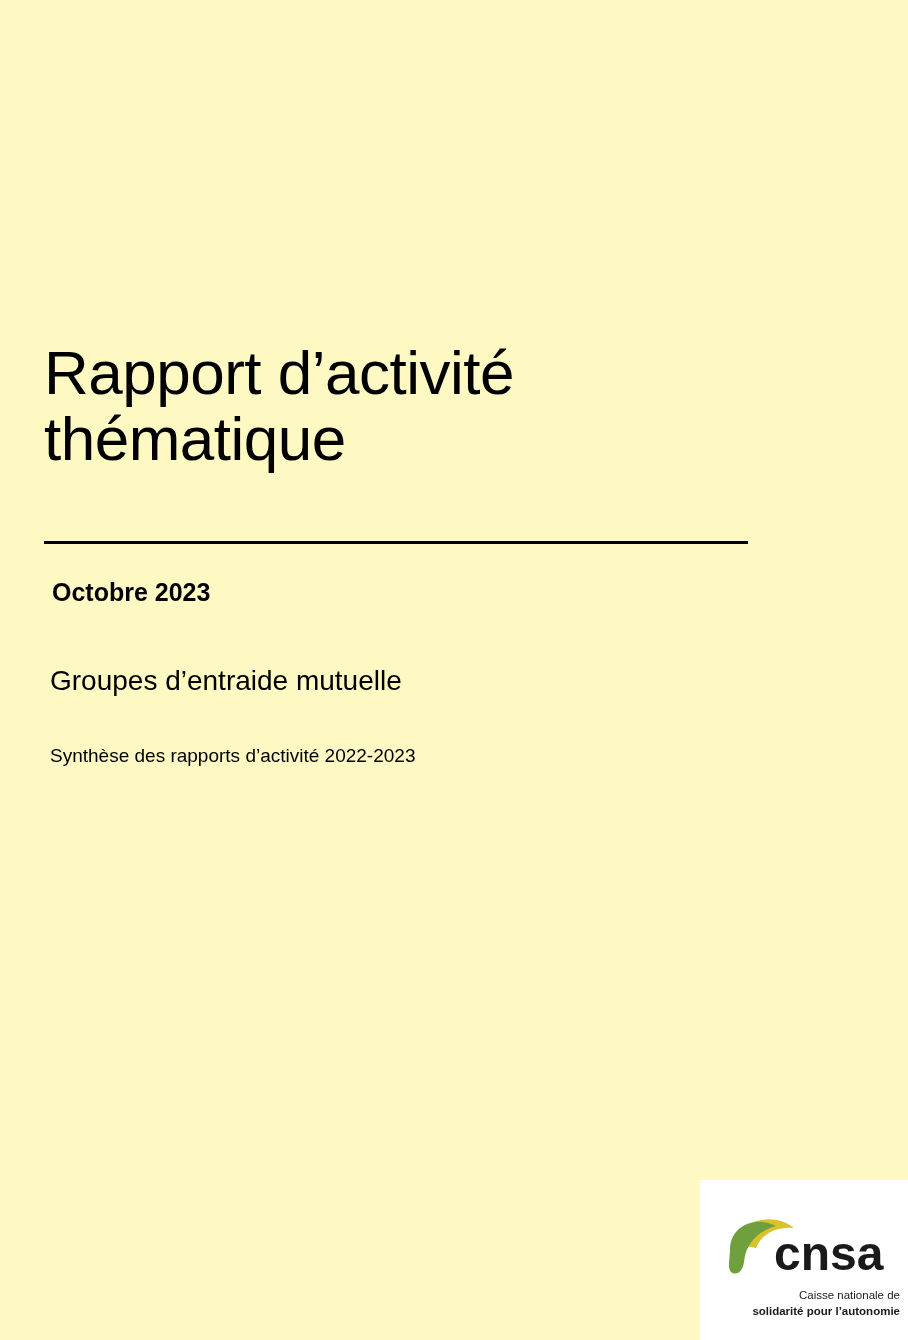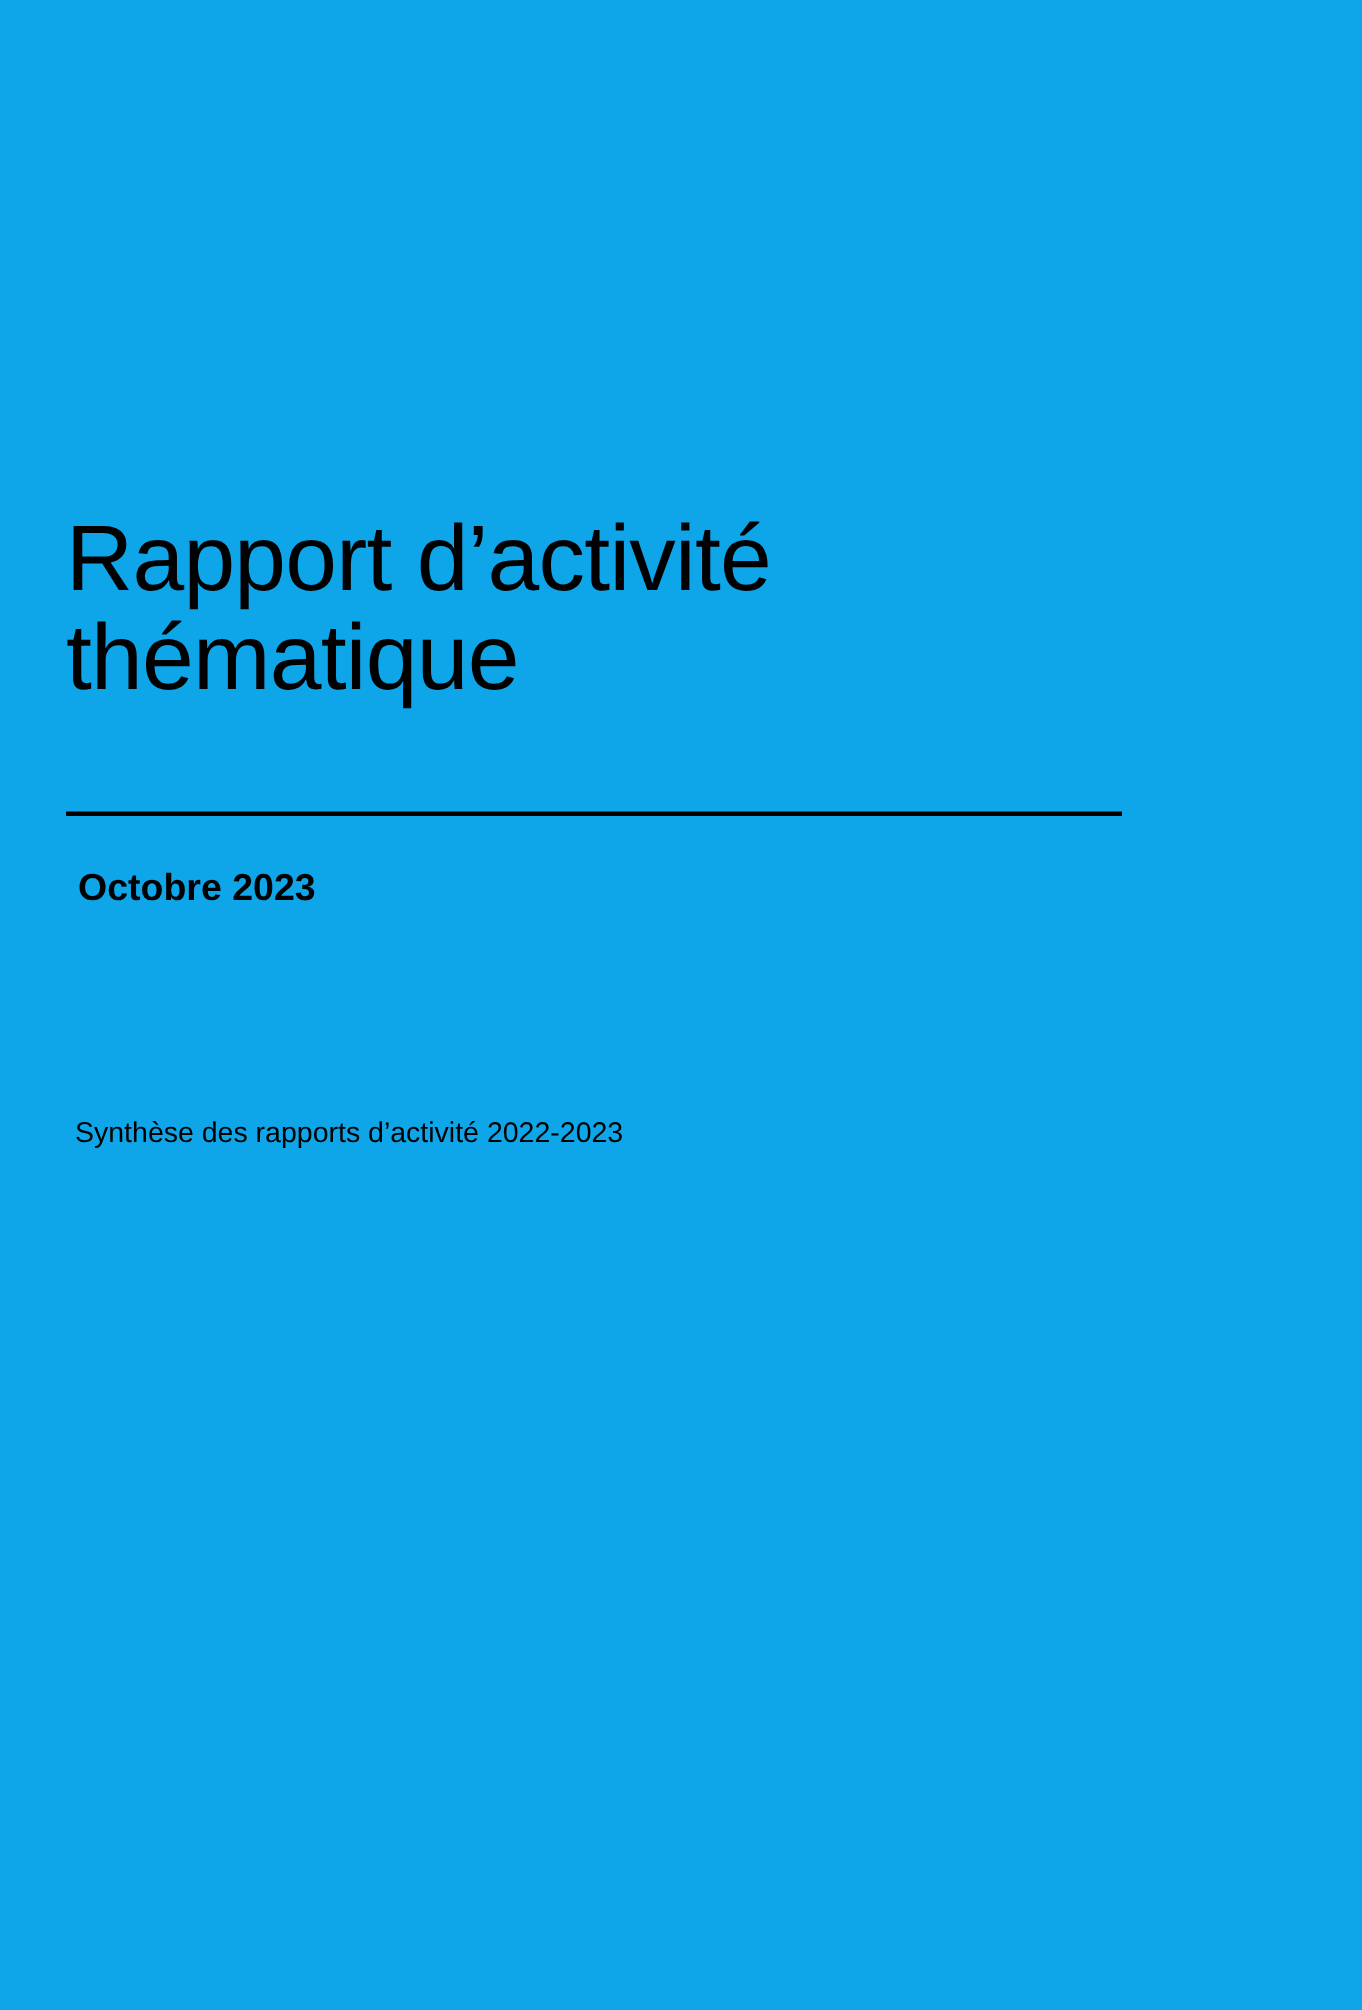--- a/index.html
+++ b/index.html
@@ -10,21 +10,21 @@
     width: 908px;
     height: 1340px;
     background: #b4cd55;
     font-family: "Liberation Sans", sans-serif;
     position: relative;
     overflow: hidden;
   }
   .cover {
     position: absolute;
     inset: 0;
-    background: #0ea5e9;
+    background: #fef9c3;
   }
   .title-block {
     position: absolute;
     left: 44px;
     top: 340px;
     width: 710px;
   }
   .main-title {
     font-size: 62px;
     line-height: 1.06;
@@ -105,17 +105,34 @@
 <div class="cover">
 
   <div class="title-block">
     <h1 class="main-title">Rapport d’activité thématique</h1>
   </div>
 
   <div class="rule"></div>
 
   <div class="date">Octobre 2023</div>
 
+  <div class="subject">Groupes d’entraide mutuelle</div>
 
   <div class="subtitle">Synthèse des rapports d’activité 2022-2023</div>
 
+  <div class="logo-box">
+    <div class="logo-inner">
+      <svg class="logo-mark" viewBox="0 0 180 72">
+
+        <path d="M20 34 C26 8, 62 2, 80 18 C66 16, 48 22, 42 38 Z" fill="#d9c22b"></path>
+
+        <path d="M16 40 C16 14, 44 6, 62 16 C48 20, 32 30, 30 52 C29 62, 22 66, 17 62 C13 58, 16 48, 16 40 Z" fill="#6fa03c"></path>
+
+        <text x="60" y="60" font-family="'Liberation Sans', sans-serif" font-size="48" font-weight="bold" fill="#1a1a1a">cnsa</text>
+      </svg>
+      <div class="logo-caption">
+        <div class="line1">Caisse nationale de</div>
+        <div>solidarité pour l’autonomie</div>
+      </div>
+    </div>
+  </div>
 
 </div>
 
 </body></html>

